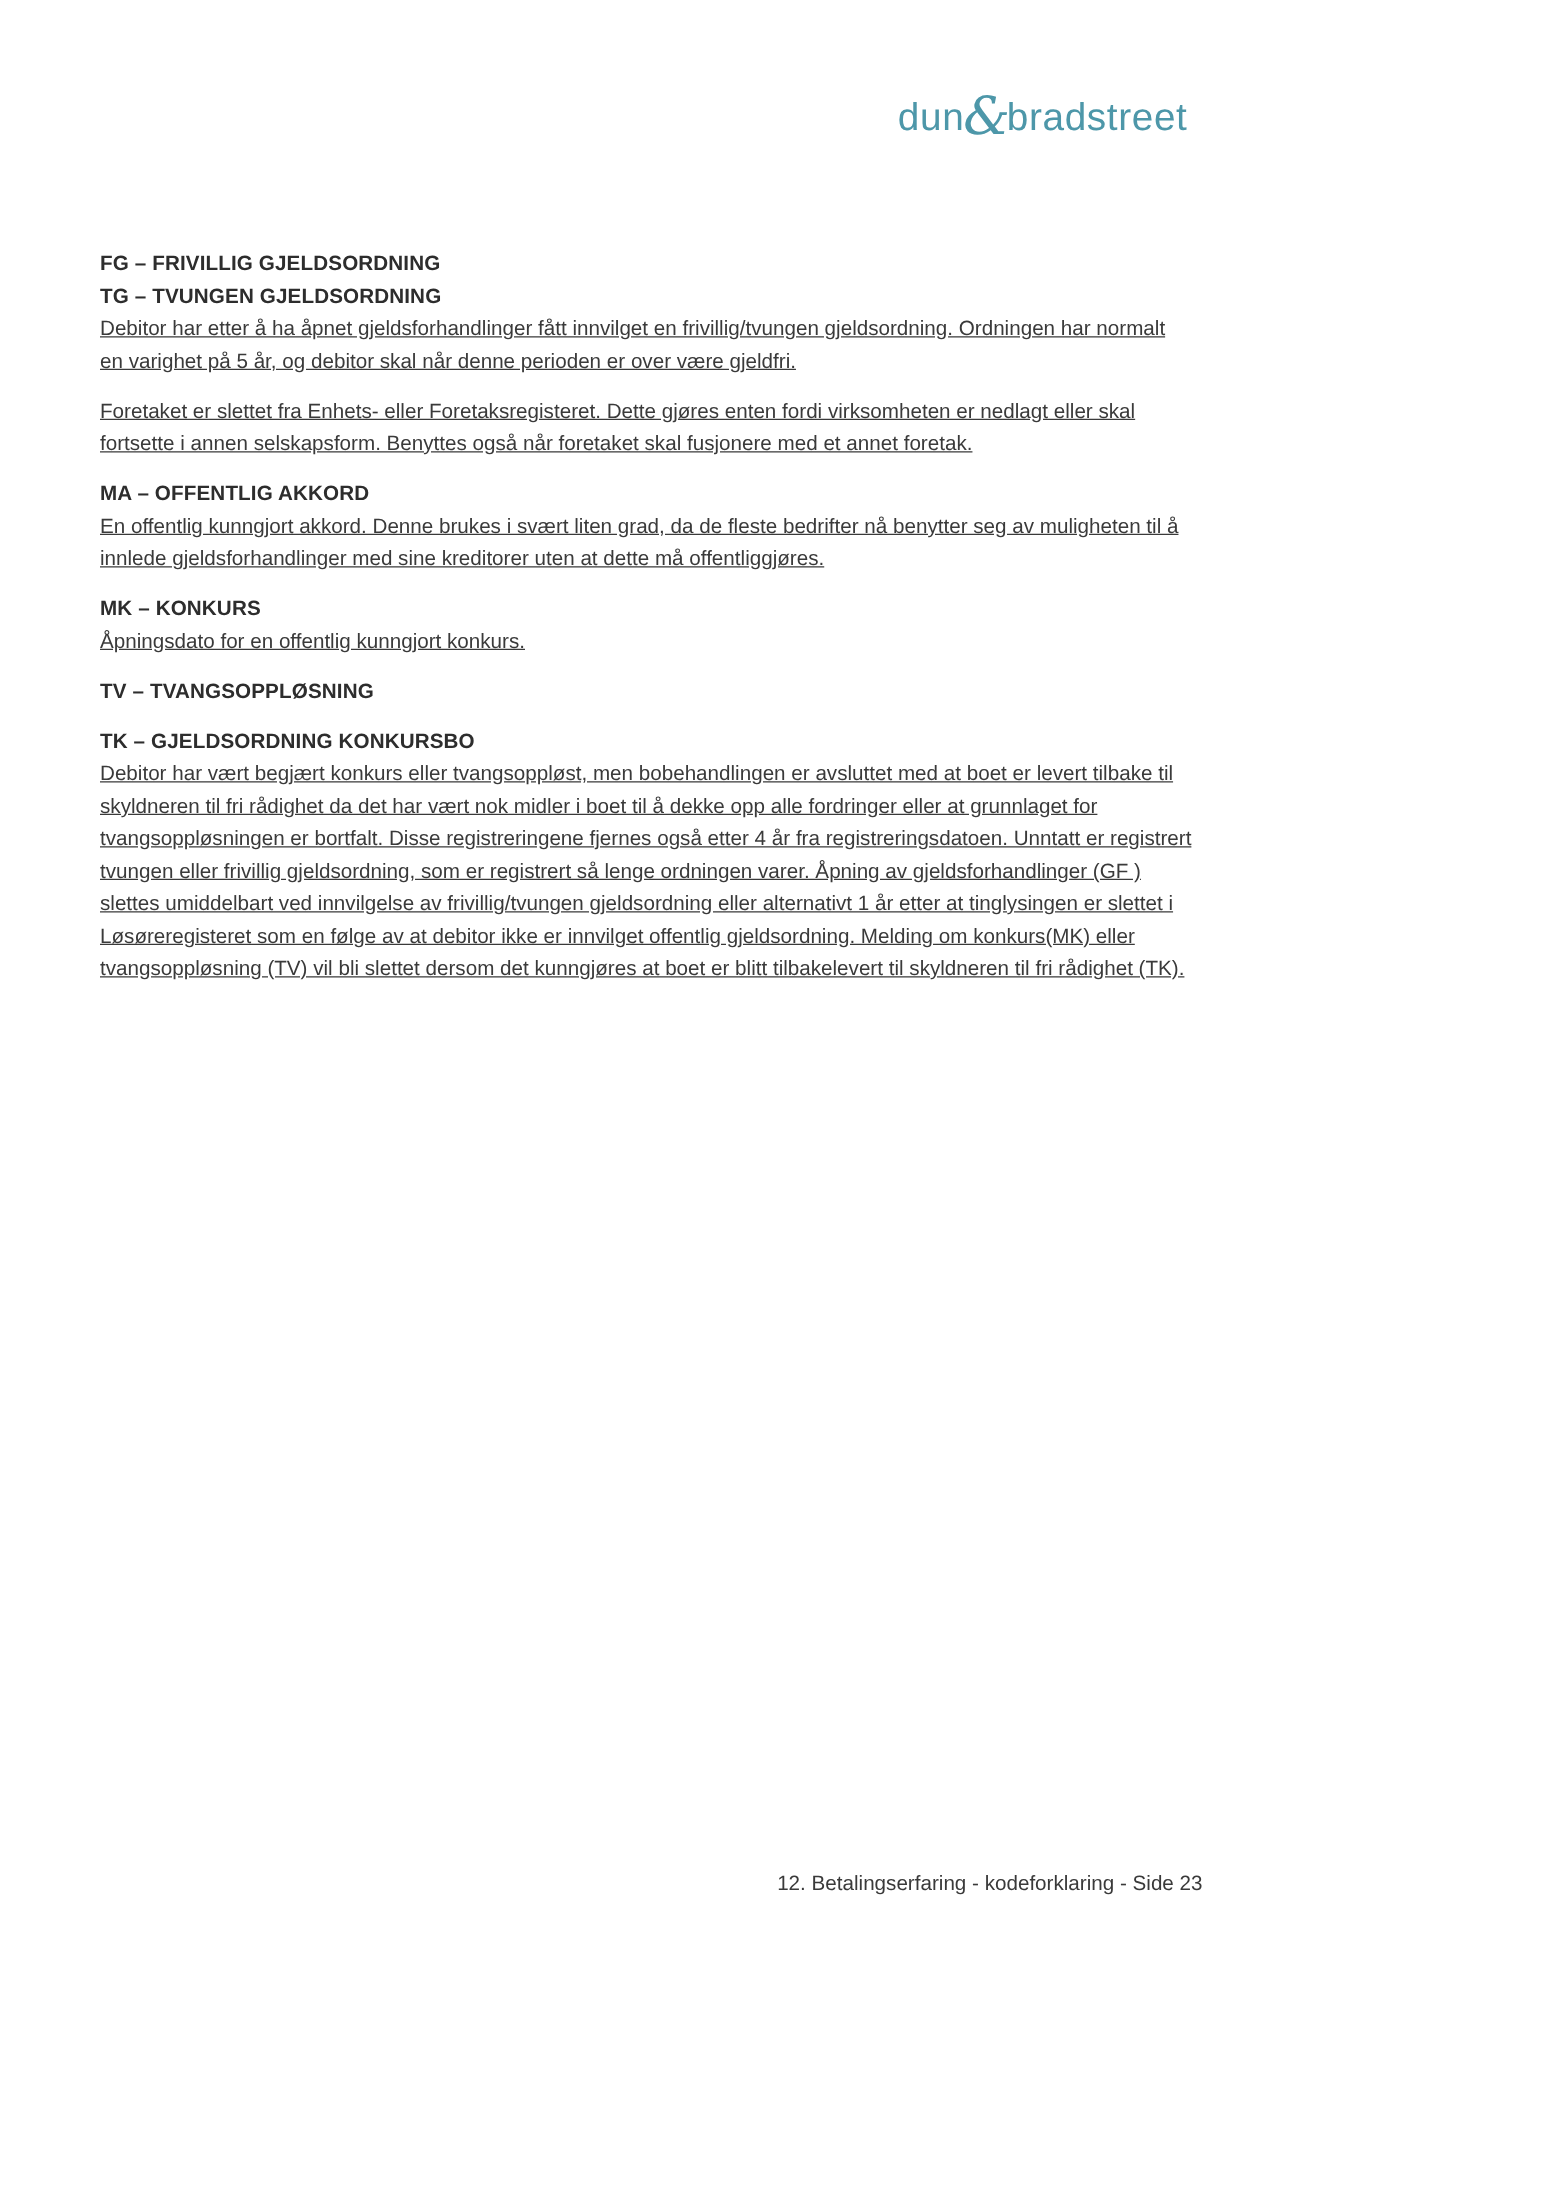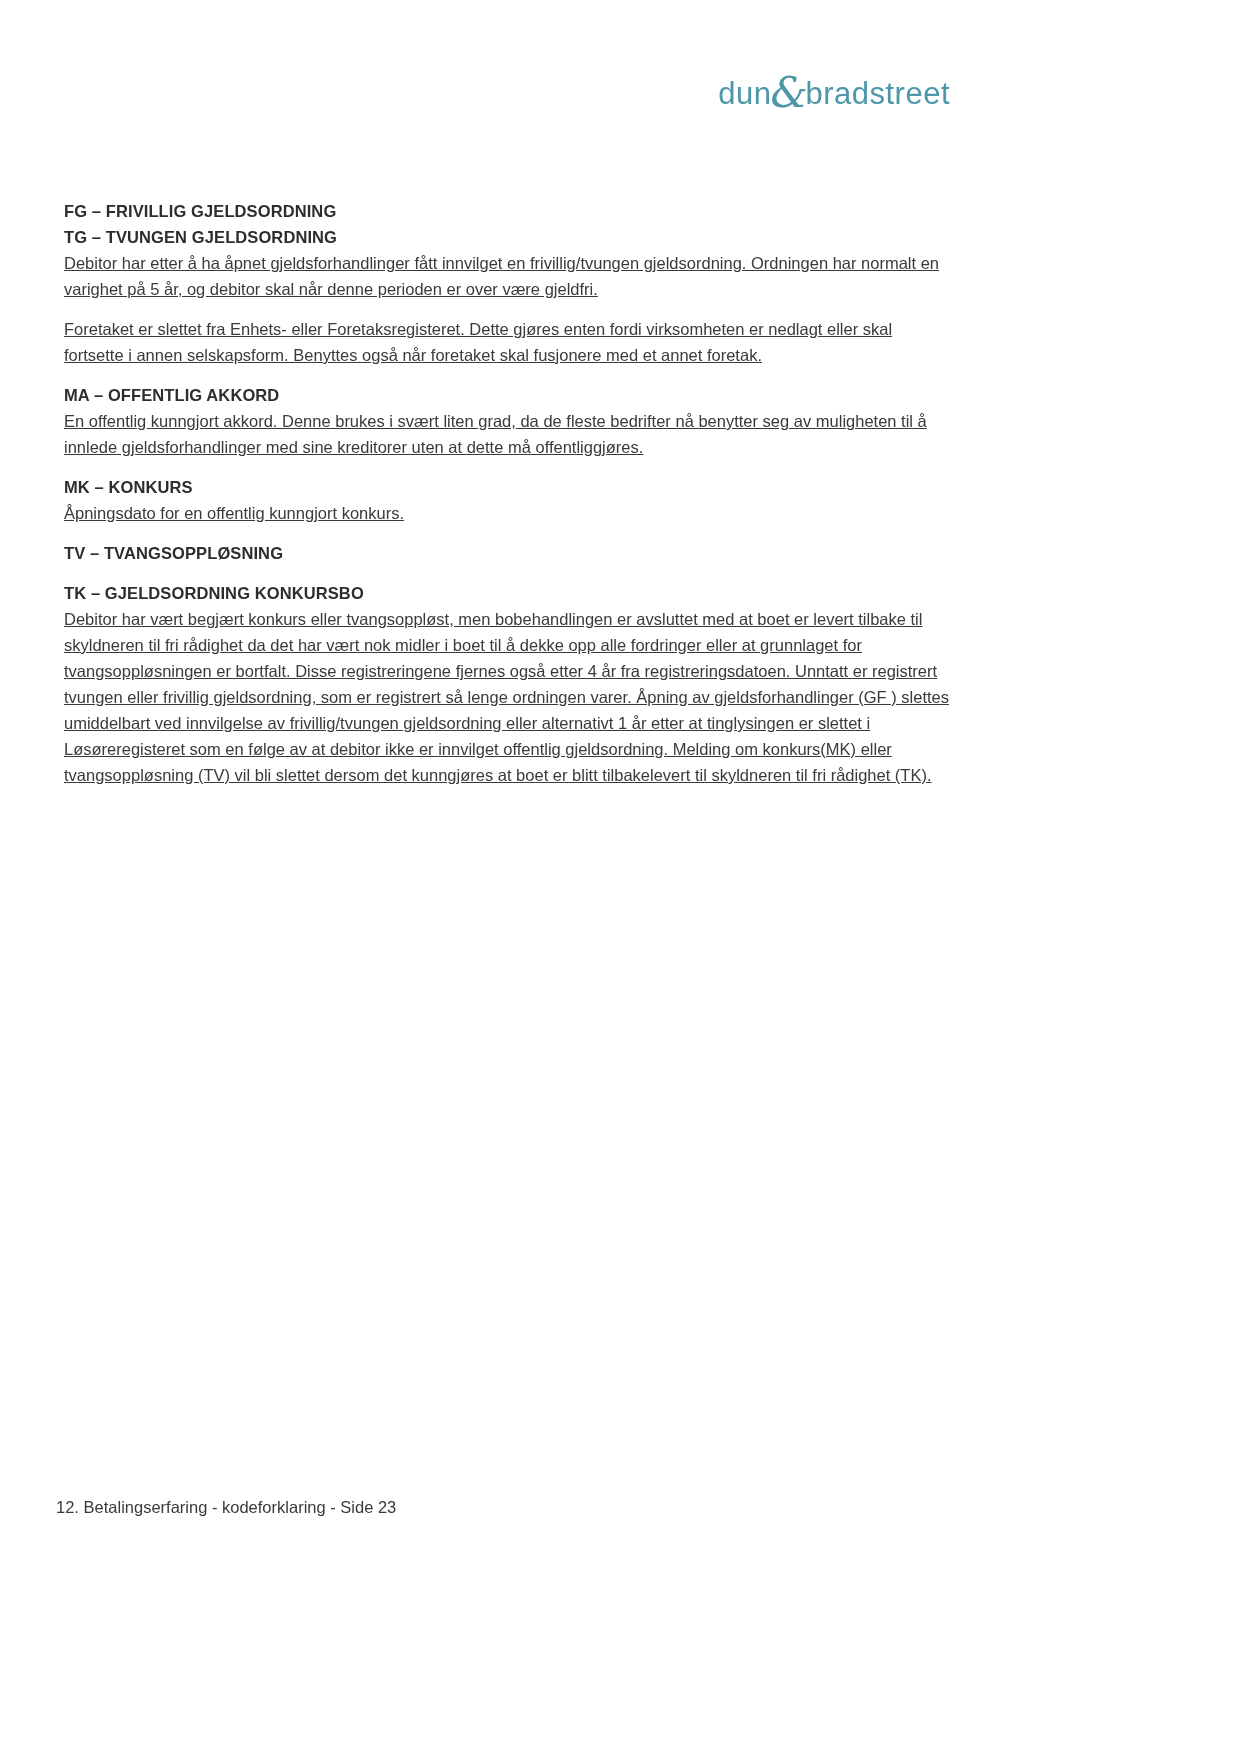--- a/index.html
+++ b/index.html
@@ -41,41 +41,41 @@
   }
   
   .content {
     position: absolute;
     top: 198px;
     left: 64px;
     width: 890px;
     font-size: 16px;
     line-height: 26px;
   }
-  .content section { margin-bottom: 14px; }
+  .content section { margin-bottom: 14px; margin-left: 16px; }
   .content h2 {
     font-size: 16.5px;
     font-weight: bold;
     color: #2d2d2d;
     line-height: 26px;
     letter-spacing: 0.1px;
   }
   .content p {
     font-size: 16.5px;
     color: #3a3a3a;
     line-height: 26px;
     text-decoration: underline;
   }
   
   .footer {
     position: absolute;
     top: 1494px;
-    left: 56px;
+    left: 72px;
     width: 890px;
-    text-align: left;
+    text-align: right;
     font-size: 16.5px;
     line-height: 26px;
     color: #3a3a3a;
   }
 </style>
 </head>
 <body>
 
 <div class="page">
 

